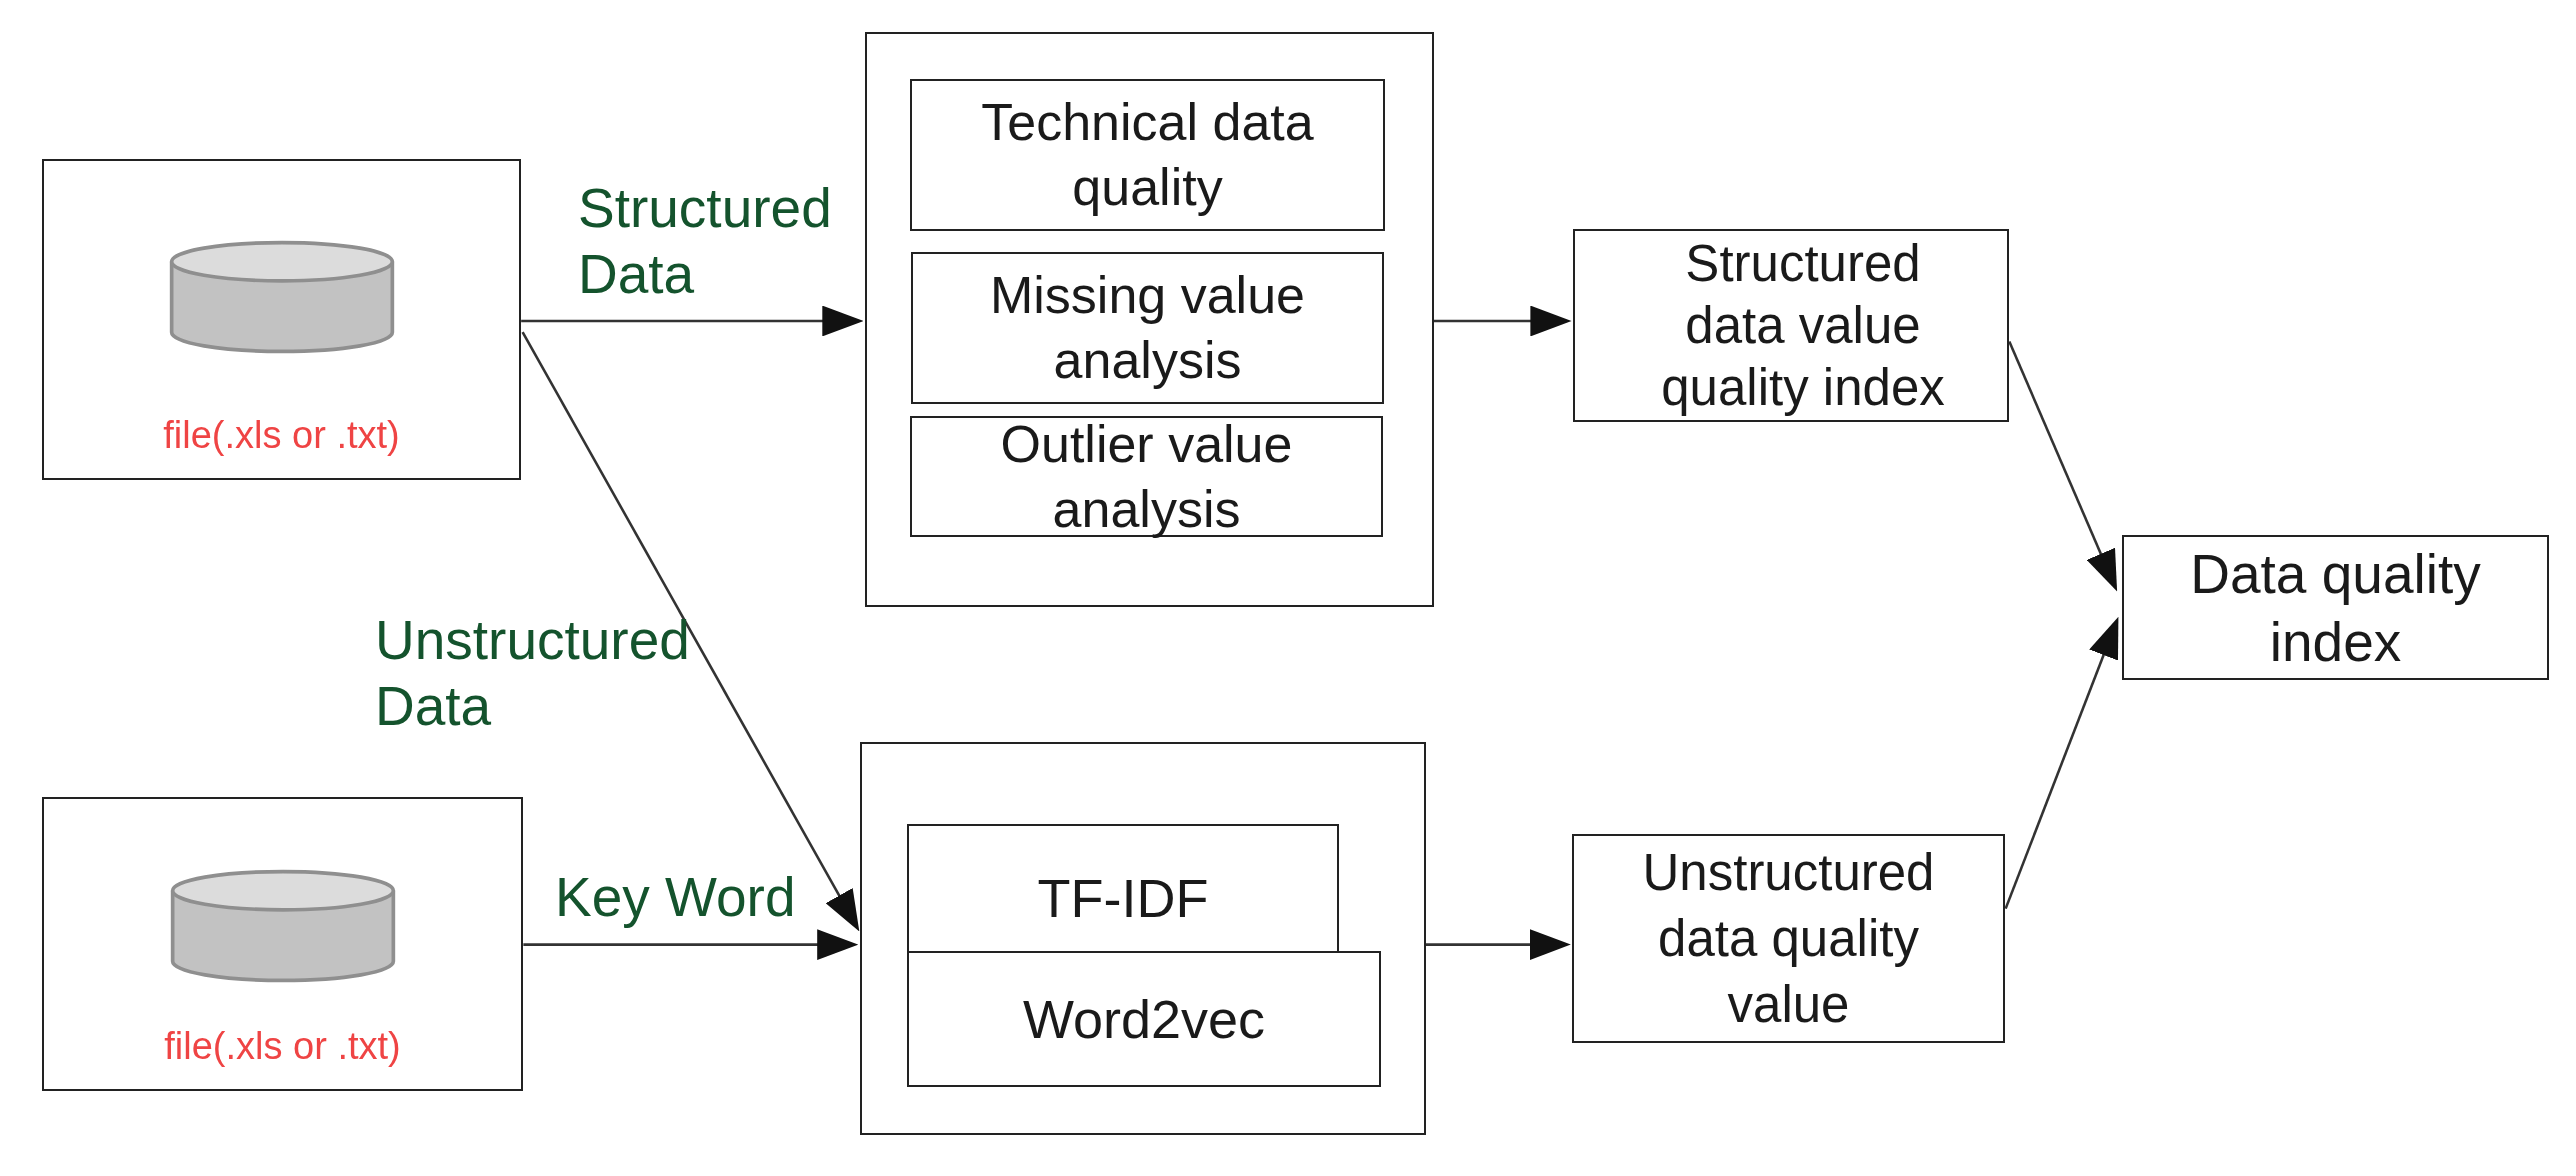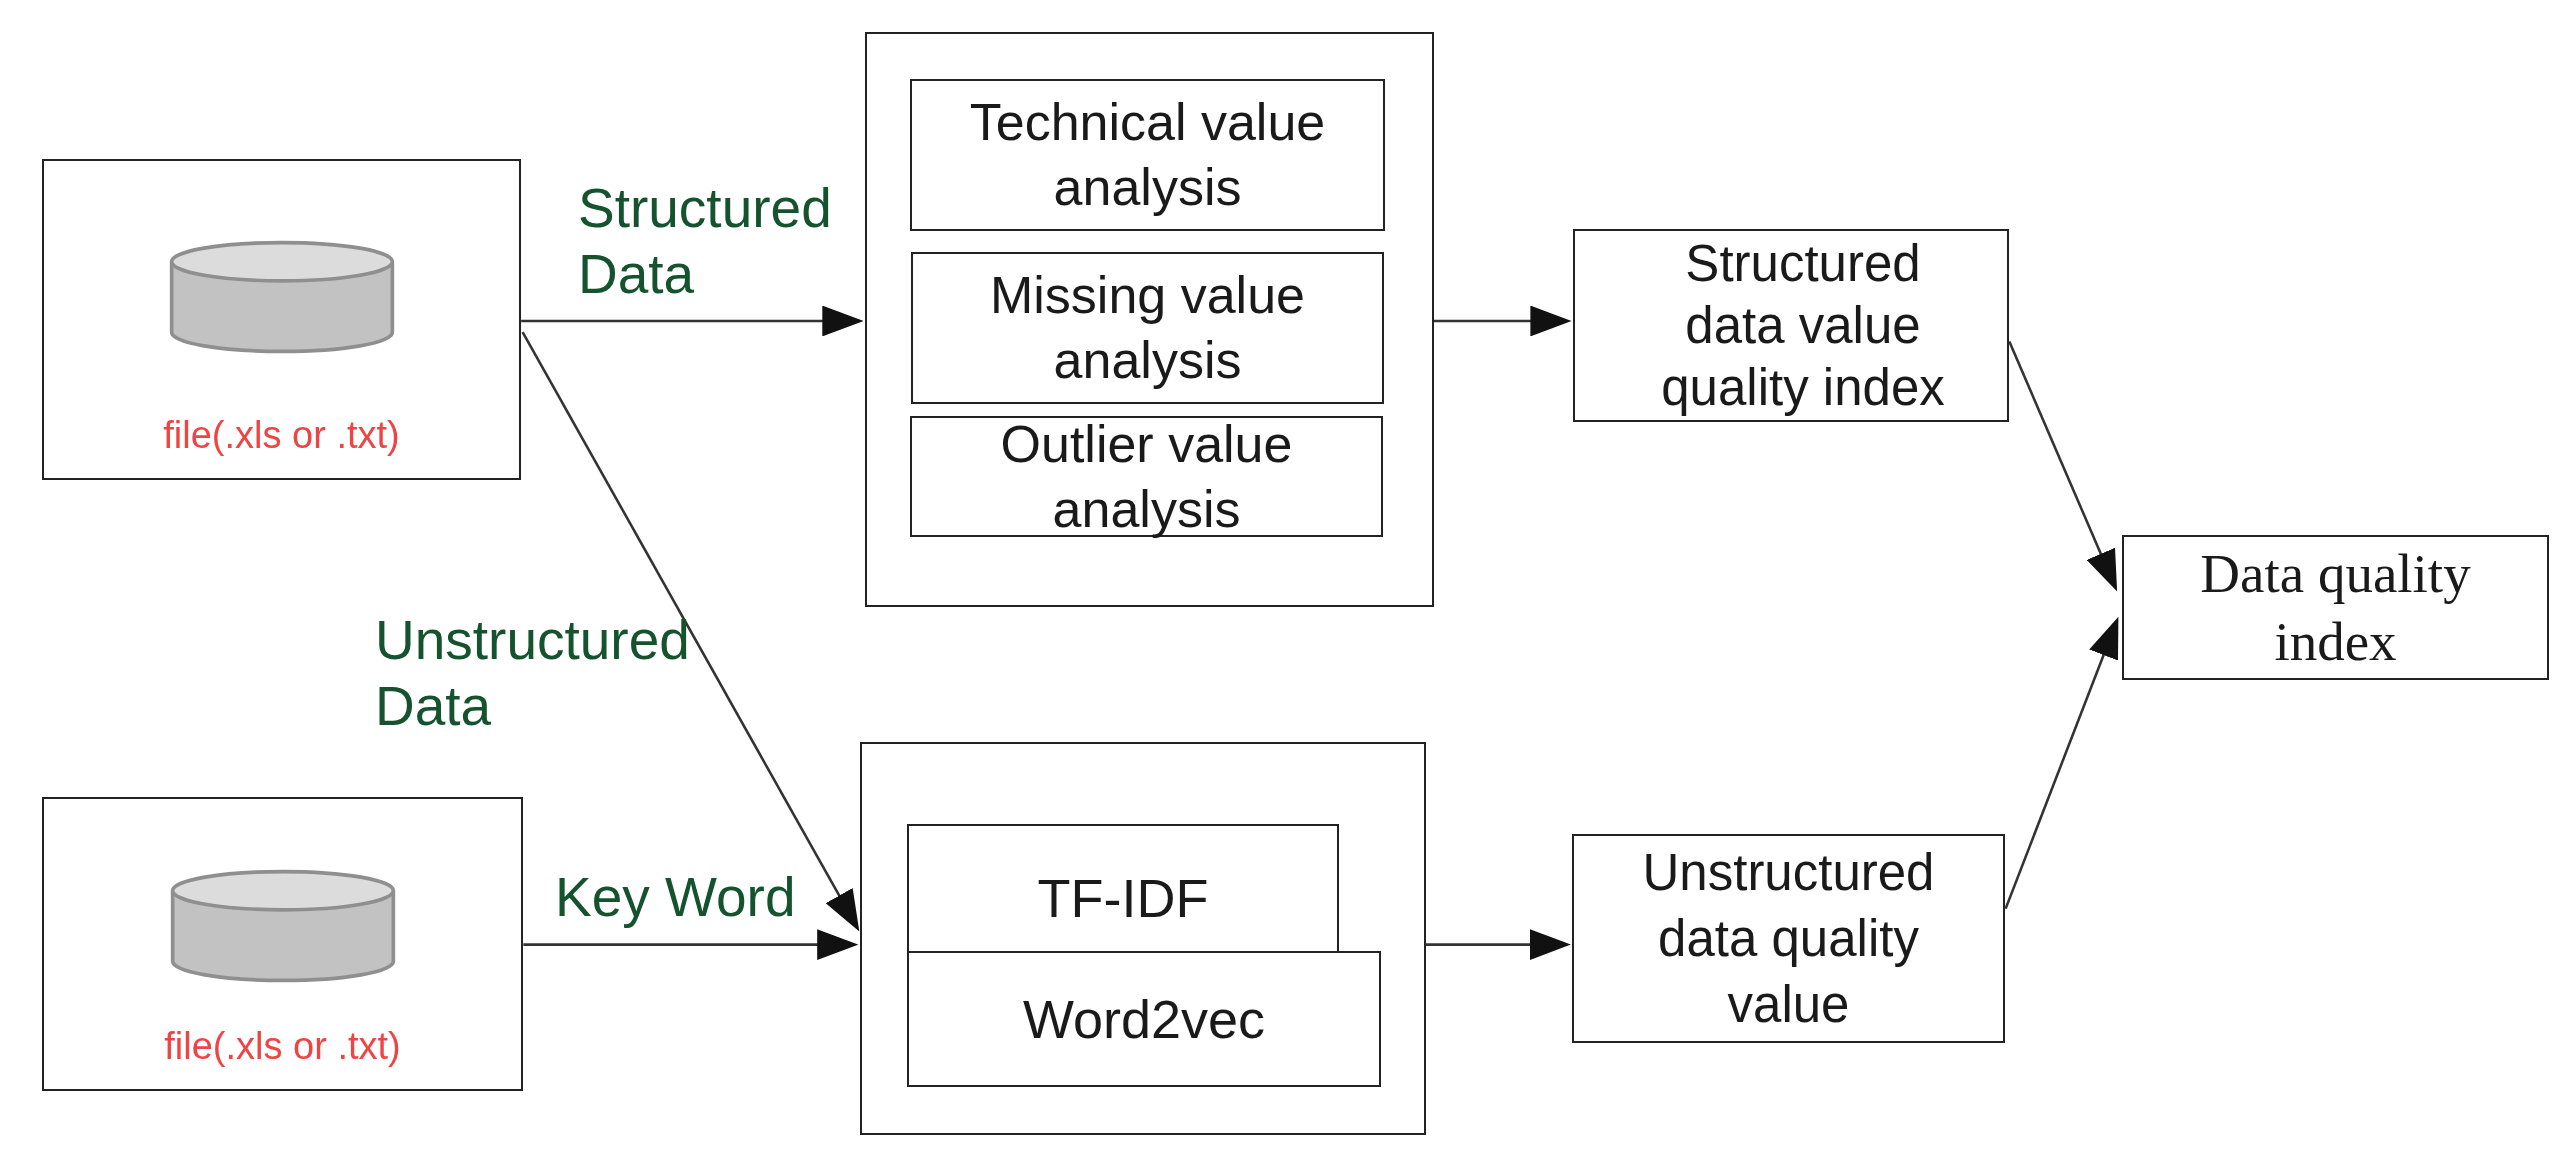--- a/index.html
+++ b/index.html
@@ -104,21 +104,21 @@
     </svg>
     <div class="file-label">file(.xls or .txt)</div>
   </div>
 
   <div class="edge-label" style="left:578px; top:175px; width:316px;">Structured Data</div>
   <div class="edge-label" style="left:375px; top:607px; width:360px;">Unstructured Data</div>
   <div class="edge-label nowrap" style="left:555px; top:864px;">Key Word</div>
 
   <div class="box group-box" style="left:865px; top:32px; width:569px; height:575px;"></div>
   <div class="box inner-box" style="left:910px; top:79px; width:475px; height:152px;">
-    <span>Technical value analysis</span>
+    <span>Technical data quality</span>
   </div>
   <div class="box inner-box" style="left:911px; top:252px; width:473px; height:152px;">
     <span>Missing value analysis</span>
   </div>
   <div class="box inner-box" style="left:910px; top:416px; width:473px; height:121px;">
     <span>Outlier value analysis</span>
   </div>
 
   <div class="box group-box" style="left:860px; top:742px; width:566px; height:393px;"></div>
   <div class="box inner-box single-line" style="left:907px; top:783px; width:432px; height:148px;margin-top:41px;">
@@ -130,17 +130,17 @@
 
   <div class="box result-box" style="left:1573px; top:229px; width:436px; height:193px; font-size:51px; line-height:62px;padding-left:24px;">
     <span style="width:345px;">Structured data value quality index</span>
   </div>
 
   <div class="box result-box" style="left:1572px; top:834px; width:433px; height:209px; font-size:51px; line-height:66px;">
     <span style="width:367px;">Unstructured data quality value</span>
   </div>
 
   <div class="box result-box" style="left:2122px; top:535px; width:427px; height:145px; font-size:55px; line-height:68px;">
-    <span style="width:323px;font-family:Liberation Serif, serif;">Data quality index</span>
+    <span style="width:323px;">Data quality index</span>
   </div>
 
 </div>
 
 
 </body></html>

